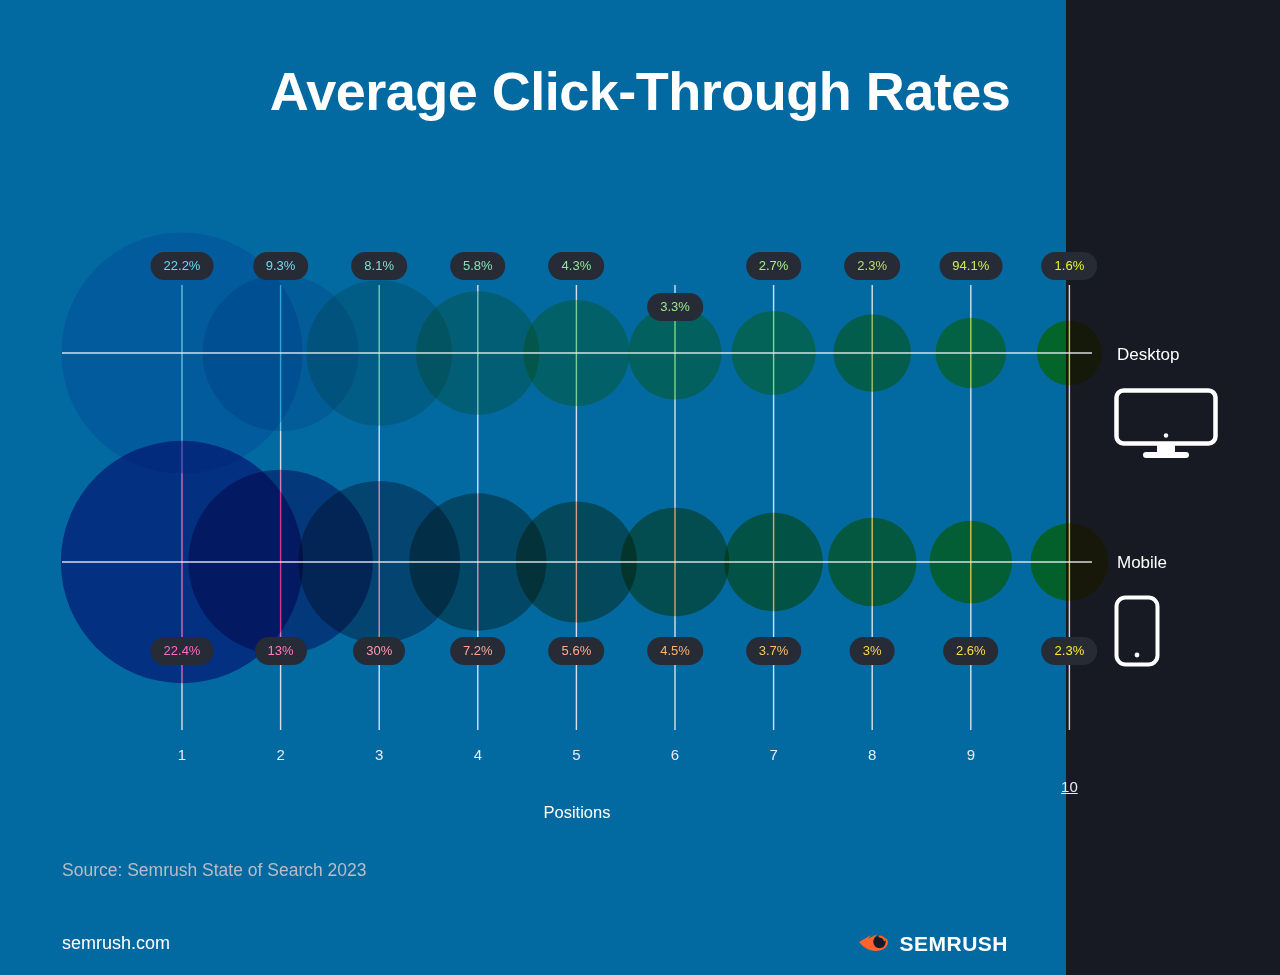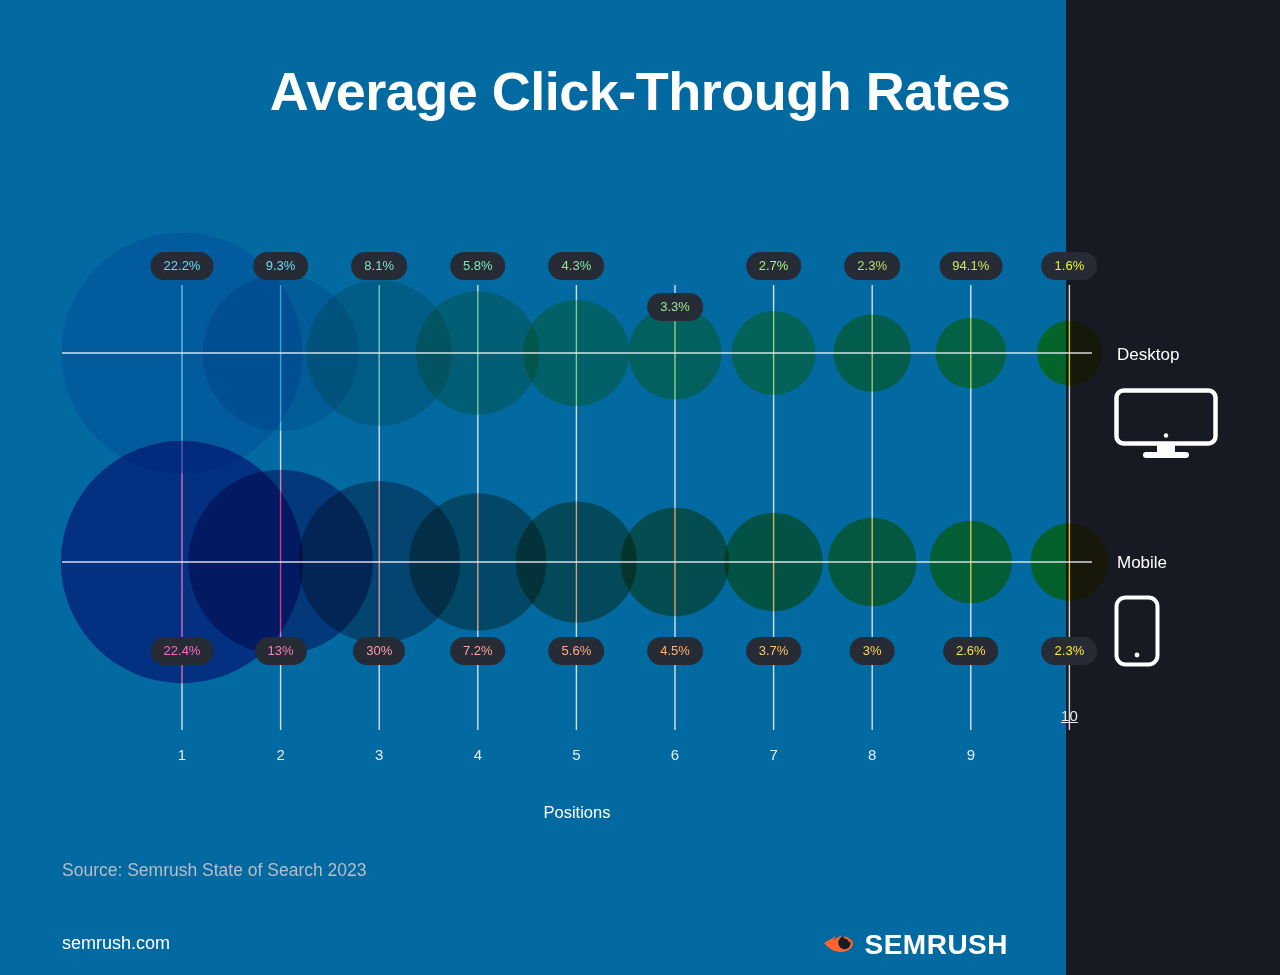--- a/index.html
+++ b/index.html
@@ -112,21 +112,21 @@
   }
   #brand-logo {
     position: absolute;
     right: 58px;
     top: 929px;
     display: flex;
     align-items: center;
     gap: 8px;
   }
   #brand-logo .wordmark {
-    font-size: 28px;
+    font-size: 21px;
     font-weight: 700;
     letter-spacing: 0.5px;
     color: #ffffff;
   }
 </style>
 </head>
 <body>
 
 <div id="stage">
 
@@ -204,21 +204,21 @@
   <div id="ticks">
       <div class="tick-label" style="left: 182px; top: 746px;">1</div>
       <div class="tick-label" style="left: 280.6px; top: 746px;">2</div>
       <div class="tick-label" style="left: 379.2px; top: 746px;">3</div>
       <div class="tick-label" style="left: 477.8px; top: 746px;">4</div>
       <div class="tick-label" style="left: 576.4px; top: 746px;">5</div>
       <div class="tick-label" style="left: 675px; top: 746px;">6</div>
       <div class="tick-label" style="left: 773.6px; top: 746px;">7</div>
       <div class="tick-label" style="left: 872.2px; top: 746px;">8</div>
       <div class="tick-label" style="left: 970.8px; top: 746px;">9</div>
-      <div class="tick-label" style="left: 1069.4px; top: 707px; text-decoration: underline;">10</div>
+      <div class="tick-label" style="left: 1069.4px; top: 778px; text-decoration: underline;">10</div>
     </div>
 
   <div id="axis-title">Positions</div>
 
   <div class="legend-label" style="left:1117px; top:345px;">Desktop</div>
   <div class="legend-icon" style="left:1114px; top:388px;">
     <svg width="104" height="72" viewBox="0 0 104 72" xmlns="http://www.w3.org/2000/svg">
       <rect x="2.5" y="2.5" width="99" height="53" rx="7" ry="7" fill="none" stroke="#ffffff" stroke-width="4.5"></rect>
       <circle cx="52" cy="47.5" r="2.2" fill="#ffffff"></circle>
       <rect x="43" y="56" width="18" height="10" fill="#ffffff"></rect>

